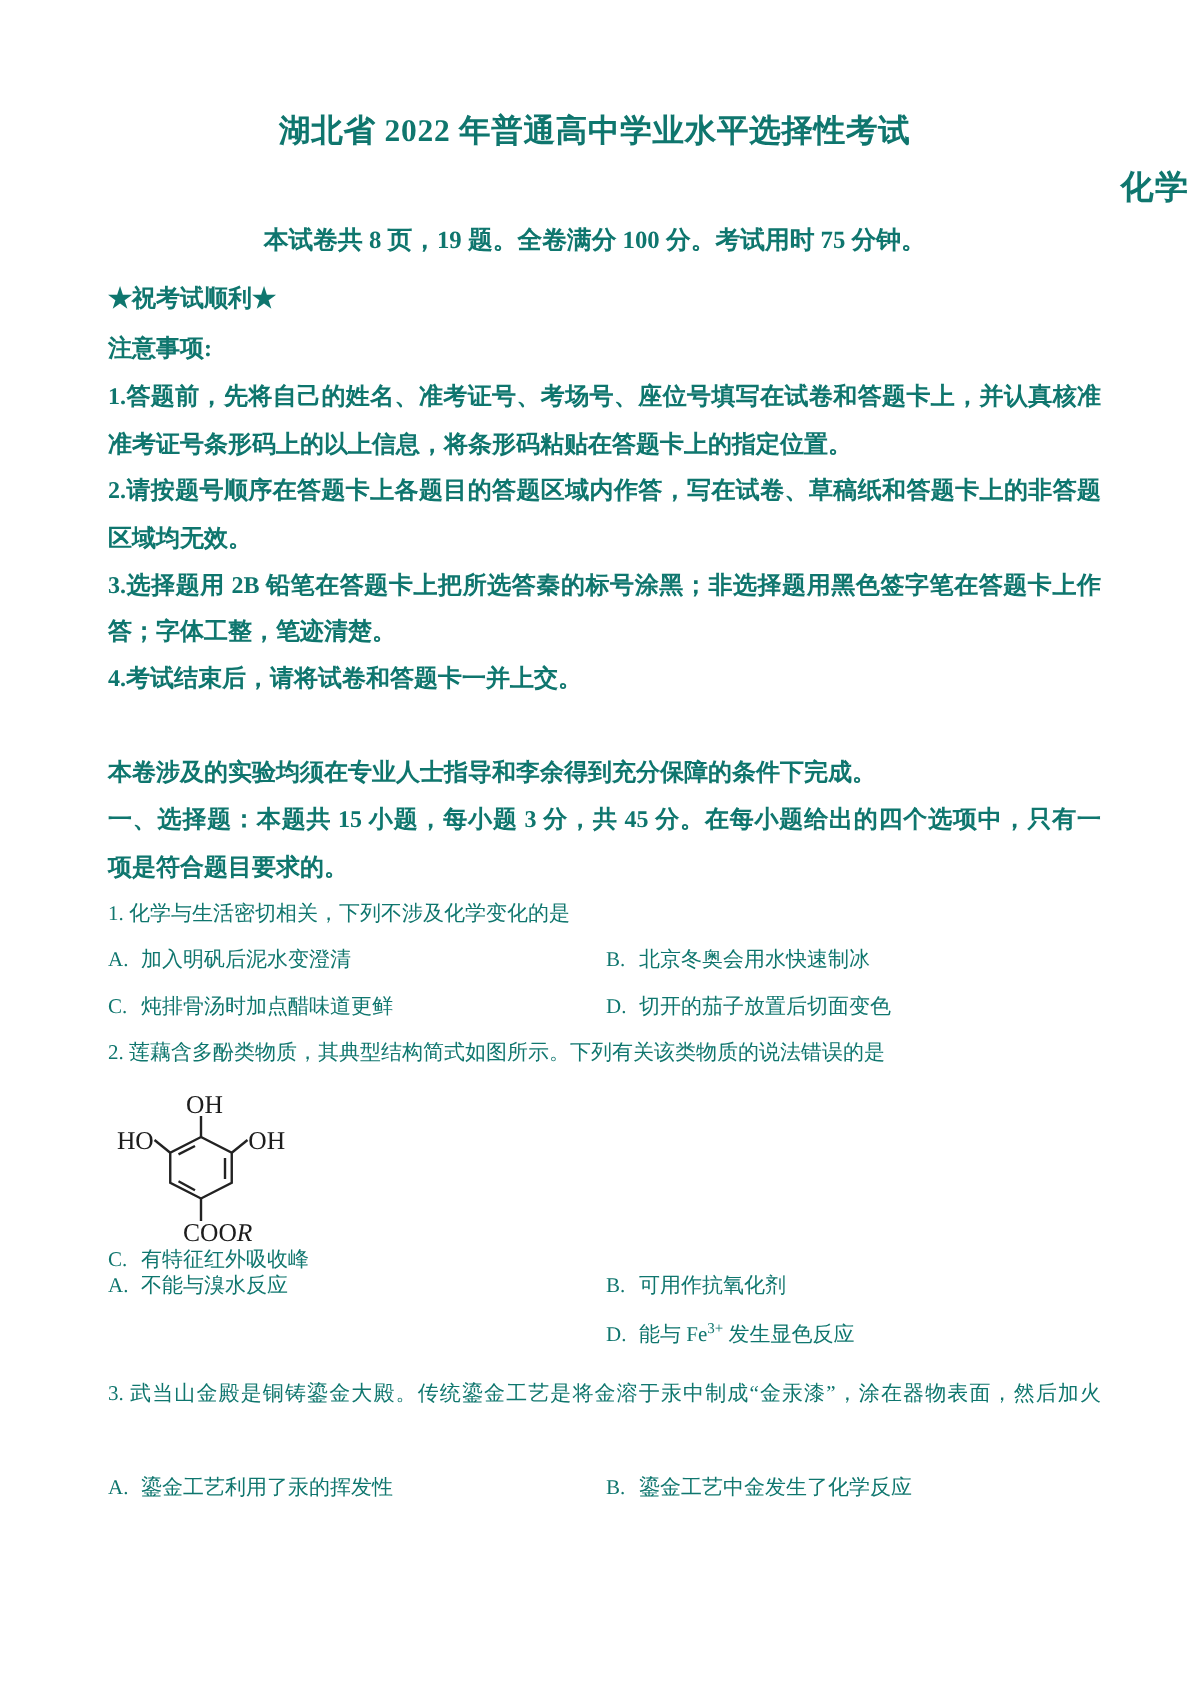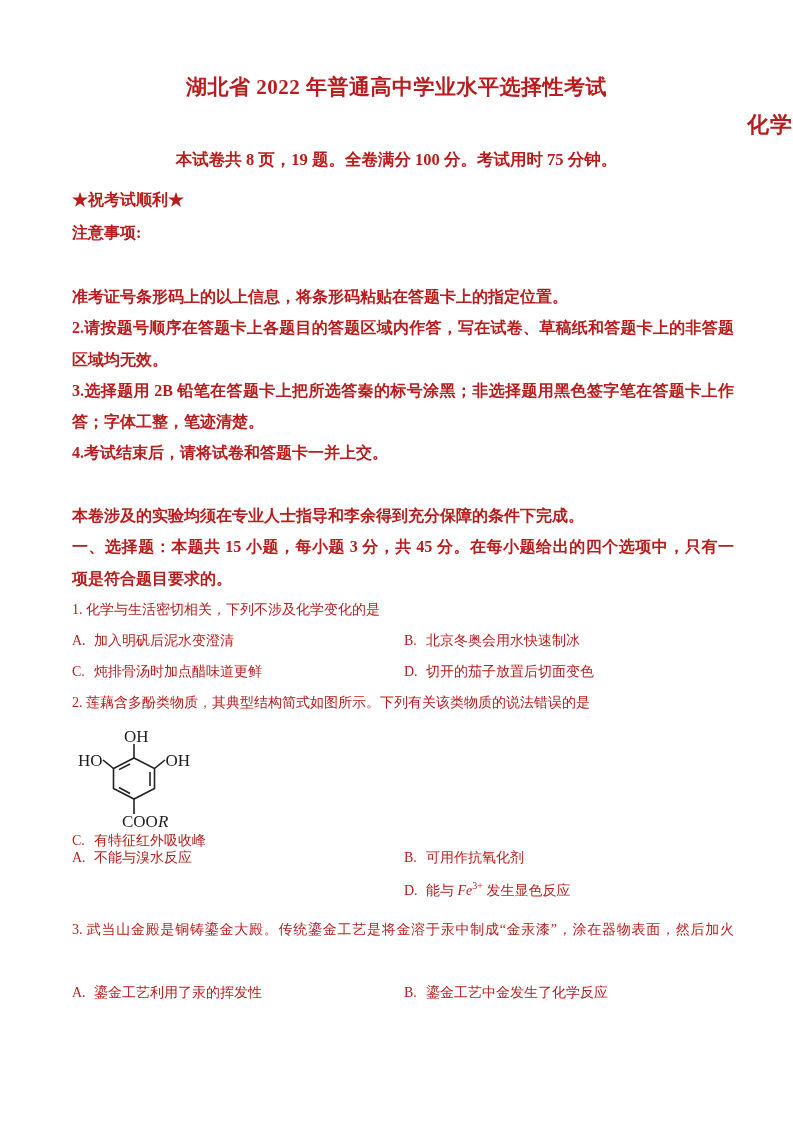--- a/index.html
+++ b/index.html
@@ -1,46 +1,47 @@
 <!DOCTYPE html>
 <html><head>
 <meta charset="utf-8">
 <style>
   html,body{margin:0;padding:0;background:#ffffff;}
   .page{
     position:relative;width:793px;height:1122px;background:#ffffff;overflow:hidden;
-    font-family:"Liberation Serif","DejaVu Serif",serif;color:#b91c1c;
+    font-family:"Liberation Serif","DejaVu Serif",serif;color:#0f766e;
   }
   .ln{position:absolute;white-space:nowrap;line-height:1.25;}
   .center{left:0;width:793px;text-align:center;}
   .t-title{font-size:21px;font-weight:bold;letter-spacing:0.5px;}
   .t-subject{font-size:22px;font-weight:bold;letter-spacing:1px;text-align:right;}
   .t-info{font-size:16.5px;font-weight:bold;}
   .t-b{font-size:16px;font-weight:bold;left:72px;}
   .t-q{font-size:14px;font-weight:normal;left:72px;}
   .just{width:662px;white-space:normal;text-align:justify;text-align-last:justify;}
   .olabel{display:inline-block;min-width:22px;}
-  .fe{font-style:italic;}
+  .fe{}
   sup{font-size:10px;line-height:0;}
   .mol{position:absolute;left:60px;top:718px;}
   .mol text{font-size:17px;font-family:"Liberation Serif","DejaVu Serif",serif;fill:#1d1d1d;}
   .mol .it{font-style:italic;}
   .mol path,.mol line{stroke:#222222;stroke-width:1.6;fill:none;}
 </style>
 </head>
 <body>
 
 <div class="page">
 
   <div class="ln center t-title" style="top:74px">湖北省 2022 年普通高中学业水平选择性考试</div>
   <div class="ln center t-subject" style="top:111px">化学</div>
   <div class="ln center t-info" style="top:150px">本试卷共 8 页，19 题。全卷满分 100 分。考试用时 75 分钟。</div>
   <div class="ln t-b" style="top:190px">★祝考试顺利★</div>
 
   <div class="ln t-b" style="top:223px">注意事项:</div>
+  <div class="ln t-b just" style="top:255px">1.答题前，先将自己的姓名、准考证号、考场号、座位号填写在试卷和答题卡上，并认真核准</div>
   <div class="ln t-b" style="top:287px">准考证号条形码上的以上信息，将条形码粘贴在答题卡上的指定位置。</div>
   <div class="ln t-b just" style="top:318px">2.请按题号顺序在答题卡上各题目的答题区域内作答，写在试卷、草稿纸和答题卡上的非答题</div>
   <div class="ln t-b" style="top:350px">区域均无效。</div>
   <div class="ln t-b just" style="top:381px">3.选择题用 2B 铅笔在答题卡上把所选答秦的标号涂黑；非选择题用黑色签字笔在答题卡上作</div>
   <div class="ln t-b" style="top:412px">答；字体工整，笔迹清楚。</div>
   <div class="ln t-b" style="top:443px">4.考试结束后，请将试卷和答题卡一并上交。</div>
   <div class="ln t-b" style="top:506px">本卷涉及的实验均须在专业人士指导和李余得到充分保障的条件下完成。</div>
 
   <div class="ln t-b just" style="top:537px">一、选择题：本题共 15 小题，每小题 3 分，共 45 分。在每小题给出的四个选项中，只有一</div>
   <div class="ln t-b" style="top:569px">项是符合题目要求的。</div>

